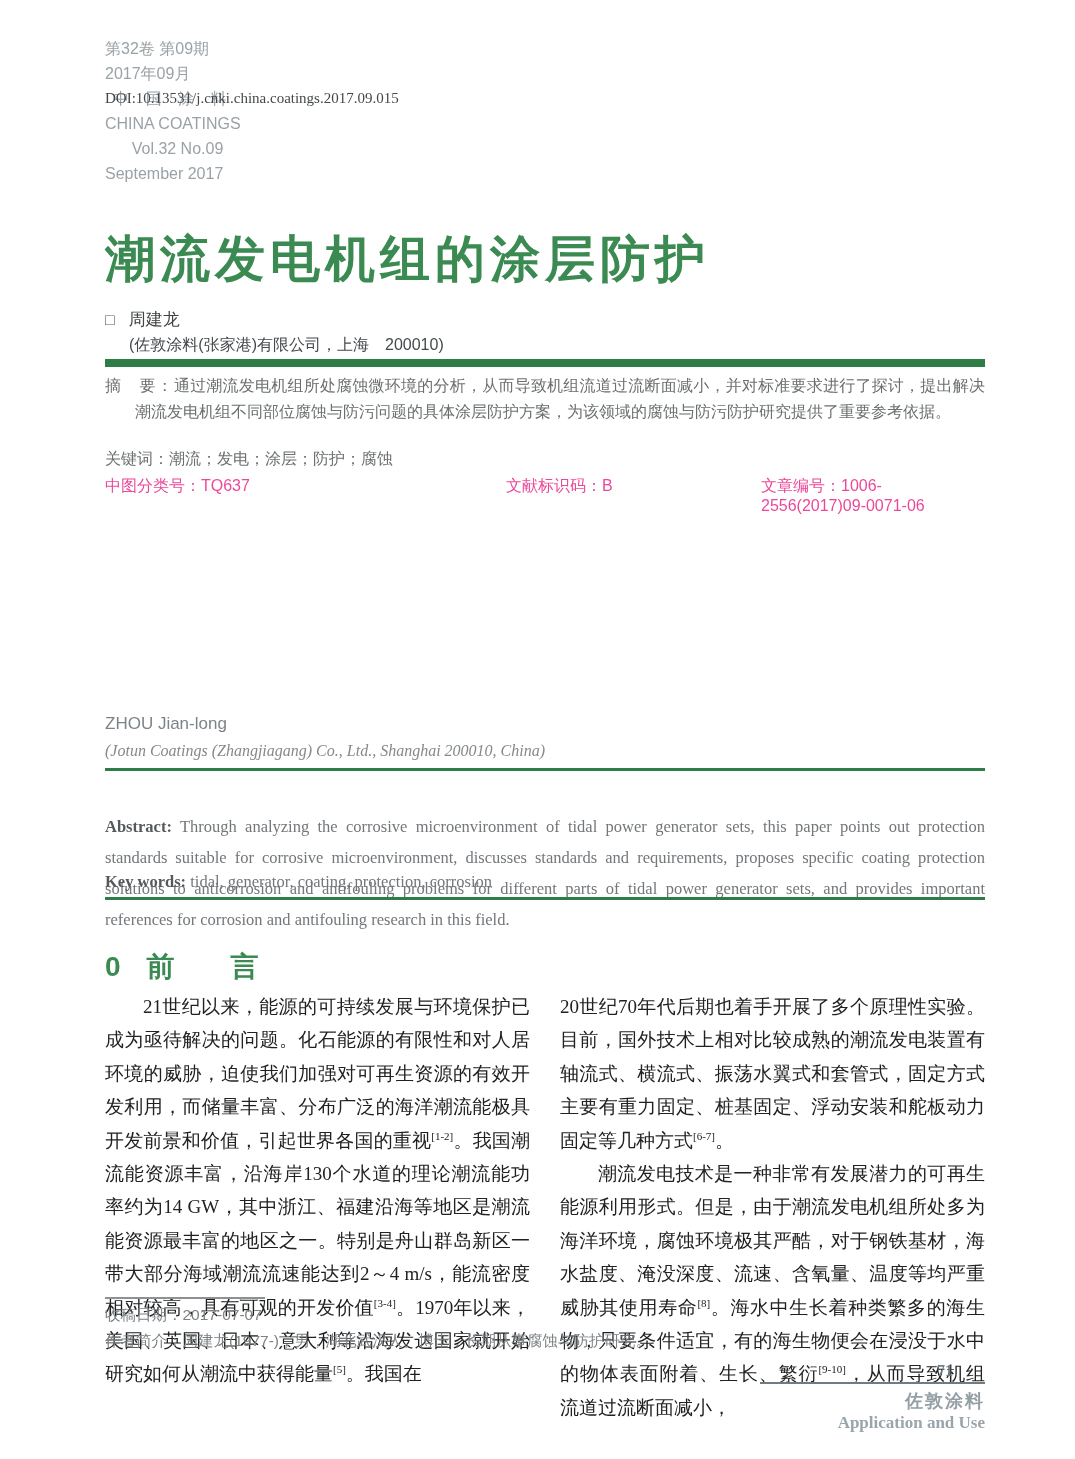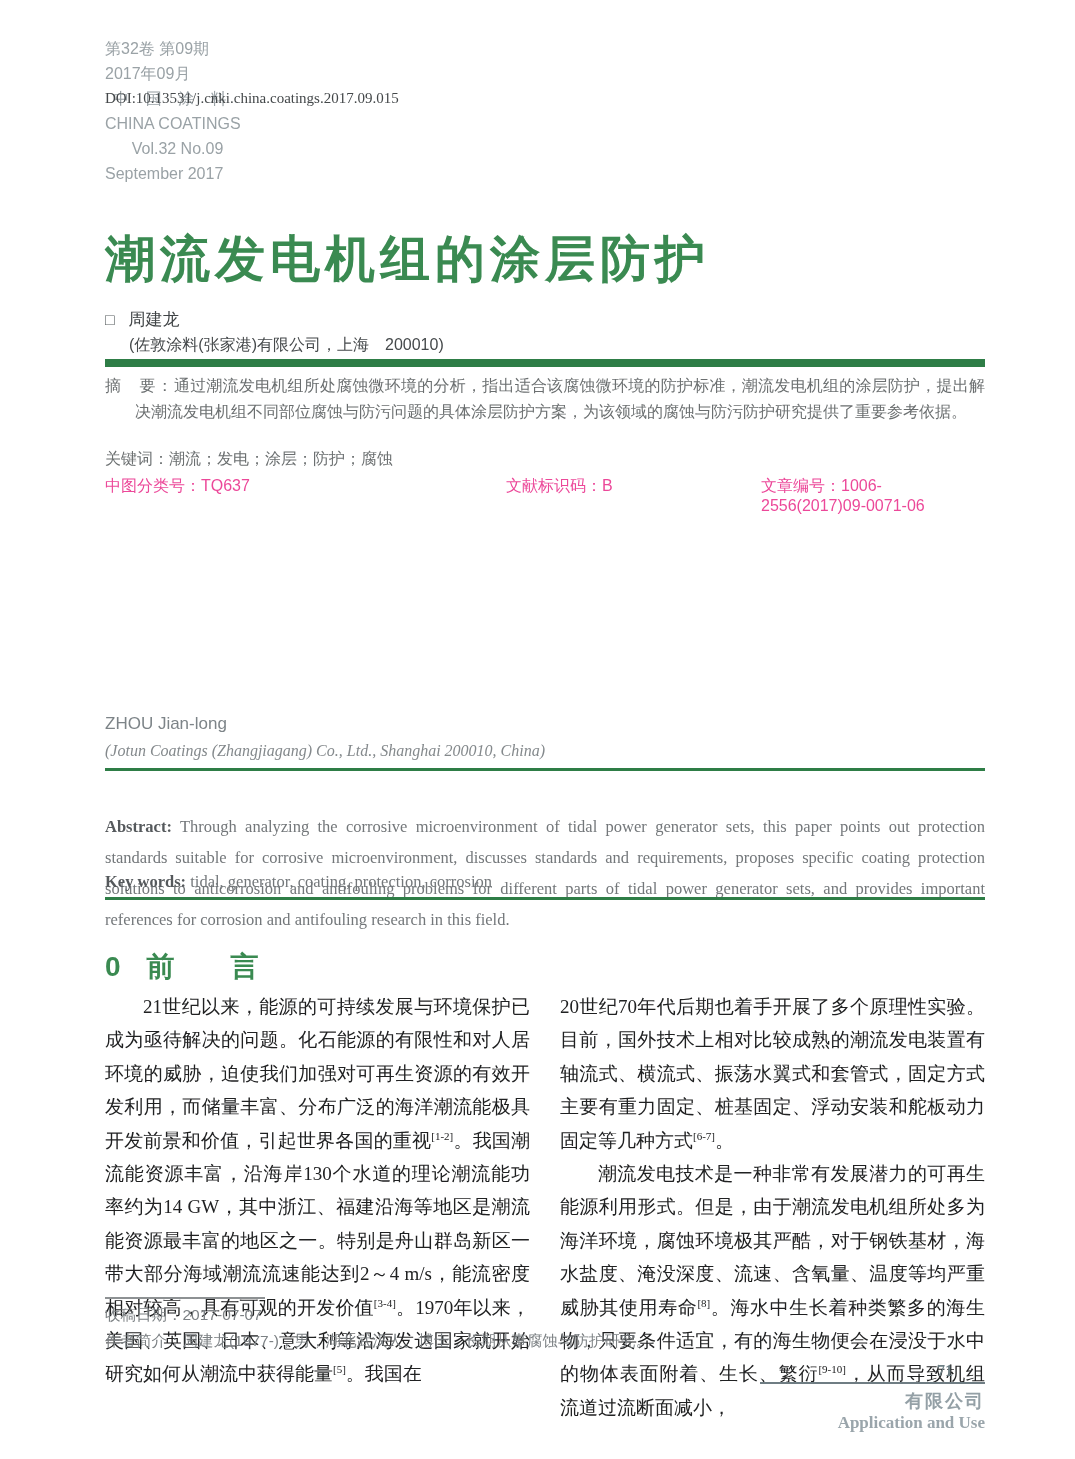--- a/index.html
+++ b/index.html
@@ -19,21 +19,21 @@
   .jheader .cell { white-space:nowrap; }
   .jheader .center { text-align:center; }
   .jheader .right { text-align:right; }
   .jname-cn { letter-spacing:6px; }
   .doi { top:90px; color:#44484a; font-size:15px; font-family:"Liberation Serif",serif; }
 
   
   .title-cn { top:226px; color:#3a8a51; font-size:50px; font-weight:bold; letter-spacing:5px;
     font-family:"Liberation Sans","DejaVu Sans",sans-serif; }
   .author-line { top:308px; color:#3f4345; font-size:17px;
-    font-family:Liberation Mono, monospace; }
+    font-family:Liberation Serif, serif; }
   .author-line .marker { display:inline-block; margin-right:14px; color:#5a6062; font-size:16px; }
   .affil-cn { top:335px; left:129px; width:856px; color:#45494b; font-size:16px;
     font-family:"Liberation Sans","DejaVu Sans",sans-serif; }
   .green-bar { top:359px; height:8px; }
 
   
   .abstract-cn { top:373px; color:#6b6f70; font-size:16px; line-height:26px; text-align:justify;
     padding-left:30px; text-indent:-30px;
     font-family:"Liberation Sans","DejaVu Sans",sans-serif; }
   .abstract-cn .lbl { letter-spacing:1px; }
@@ -115,21 +115,21 @@
   <h1 class="abs cx title-cn" style="color: rgb(58, 138, 81);">潮流发电机组的涂层防护</h1>
 
   <div class="abs cx author-line">
     <span class="marker">□</span><span>周建龙</span>
   </div>
   <div class="abs affil-cn">(佐敦涂料(张家港)有限公司，上海　200010)</div>
 
   <div class="abs cx green-bar" style="background: rgb(46, 125, 70);"></div>
 
   <div class="abs cx abstract-cn">
-    <span class="lbl">摘　要：</span><span>通过潮流发电机组所处腐蚀微环境的分析，指出适合该腐蚀微环境的防护标准，潮流发电机组的涂层防护，提出解决潮流发电机组不同部位腐蚀与防污问题的具体涂层防护方案，为该领域的腐蚀与防污防护研究提供了重要参考依据。</span>
+    <span class="lbl">摘　要：</span><span>通过潮流发电机组所处腐蚀微环境的分析，从而导致机组流道过流断面减小，并对标准要求进行了探讨，提出解决潮流发电机组不同部位腐蚀与防污问题的具体涂层防护方案，为该领域的腐蚀与防污防护研究提供了重要参考依据。</span>
   </div>
   <div class="abs cx keywords-cn">
     <span>关键词：</span><span>潮流；发电；涂层；防护；腐蚀</span>
   </div>
   <div class="abs cx class-row">
     <div class="c1"><span>中图分类号：</span><span>TQ637</span></div>
     <div class="c2"><span>文献标识码：</span><span>B</span></div>
     <div class="c3"><span>文章编号：</span><span>1006-2556(2017)09-0071-06</span></div>
   </div>
 
@@ -165,17 +165,17 @@
   <div class="abs cx fn-line fn-received">
     <span>收稿日期：</span><span>2017-07-07</span>
   </div>
   <div class="abs cx fn-line fn-bio">
     <span>作者简介：</span><span>周建龙(1977-)，男，湖北武汉人。博士，长期从事腐蚀与防护研究。</span>
   </div>
 
   <div class="abs pfooter">
     <div class="page-num">71</div>
     <div class="pfooter-rule"></div>
-    <div class="col-name-cn">有限公司</div>
+    <div class="col-name-cn">佐敦涂料</div>
     <div class="col-name-en">Application and Use</div>
   </div>
 
 </div>
 
 </body></html>

